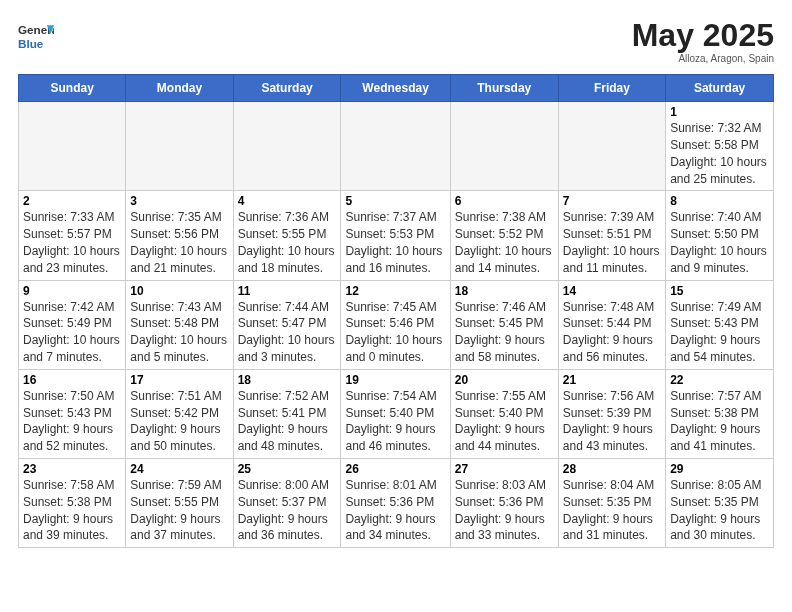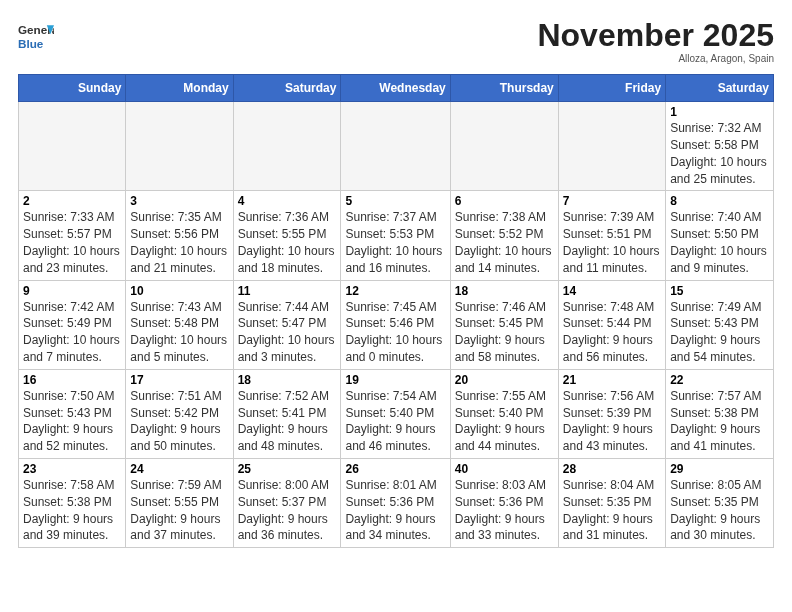--- a/index.html
+++ b/index.html
@@ -49,21 +49,21 @@
       border-collapse: collapse;
       border: 1px solid #ccc;
       font-size: 11px;
     }
     .calendar th {
       background: #3a6cc8;
       color: #fff;
       font-weight: bold;
       font-size: 12px;
       padding: 6px 4px;
-      text-align: right;
+      text-align: center;
       border: 1px solid #2e57a8;
     }
     .calendar td {
       border: 1px solid #ccc;
       vertical-align: top;
       padding: 3px 4px;
       width: 113px;
       min-height: 68px;
       background: #fff;
     }
@@ -91,21 +91,21 @@
 <div class="page">
   <div class="header">
     <div class="logo">
       <svg class="logo-icon" viewBox="0 0 40 40" xmlns="http://www.w3.org/2000/svg">
         <text x="0" y="18" font-size="13" font-family="Arial" font-weight="bold" fill="#333">General</text>
         <text x="0" y="33" font-size="13" font-family="Arial" font-weight="bold" fill="#2a6db5">Blue</text>
         <polygon points="32,8 40,8 36,18" fill="#2a9fd6"></polygon>
       </svg>
     </div>
     <div class="title-block">
-      <div class="calendar-title">November 2025</div>
+      <div class="calendar-title">May 2025</div>
       <div class="calendar-subtitle">Alloza, Aragon, Spain</div>
     </div>
   </div>
 
   <table class="calendar">
     <thead>
       <tr>
         <th>Sunday</th>
         <th>Monday</th>
         <th>Saturday</th>
@@ -281,21 +281,21 @@
 Sunset: 5:37 PM
 Daylight: 9 hours and 36 minutes.</div>
           </td>
           <td>
             <span class="day-num">26</span>
             <div class="day-info">Sunrise: 8:01 AM
 Sunset: 5:36 PM
 Daylight: 9 hours and 34 minutes.</div>
           </td>
           <td>
-            <span class="day-num">40</span>
+            <span class="day-num">27</span>
             <div class="day-info">Sunrise: 8:03 AM
 Sunset: 5:36 PM
 Daylight: 9 hours and 33 minutes.</div>
           </td>
           <td>
             <span class="day-num">28</span>
             <div class="day-info">Sunrise: 8:04 AM
 Sunset: 5:35 PM
 Daylight: 9 hours and 31 minutes.</div>
           </td>

